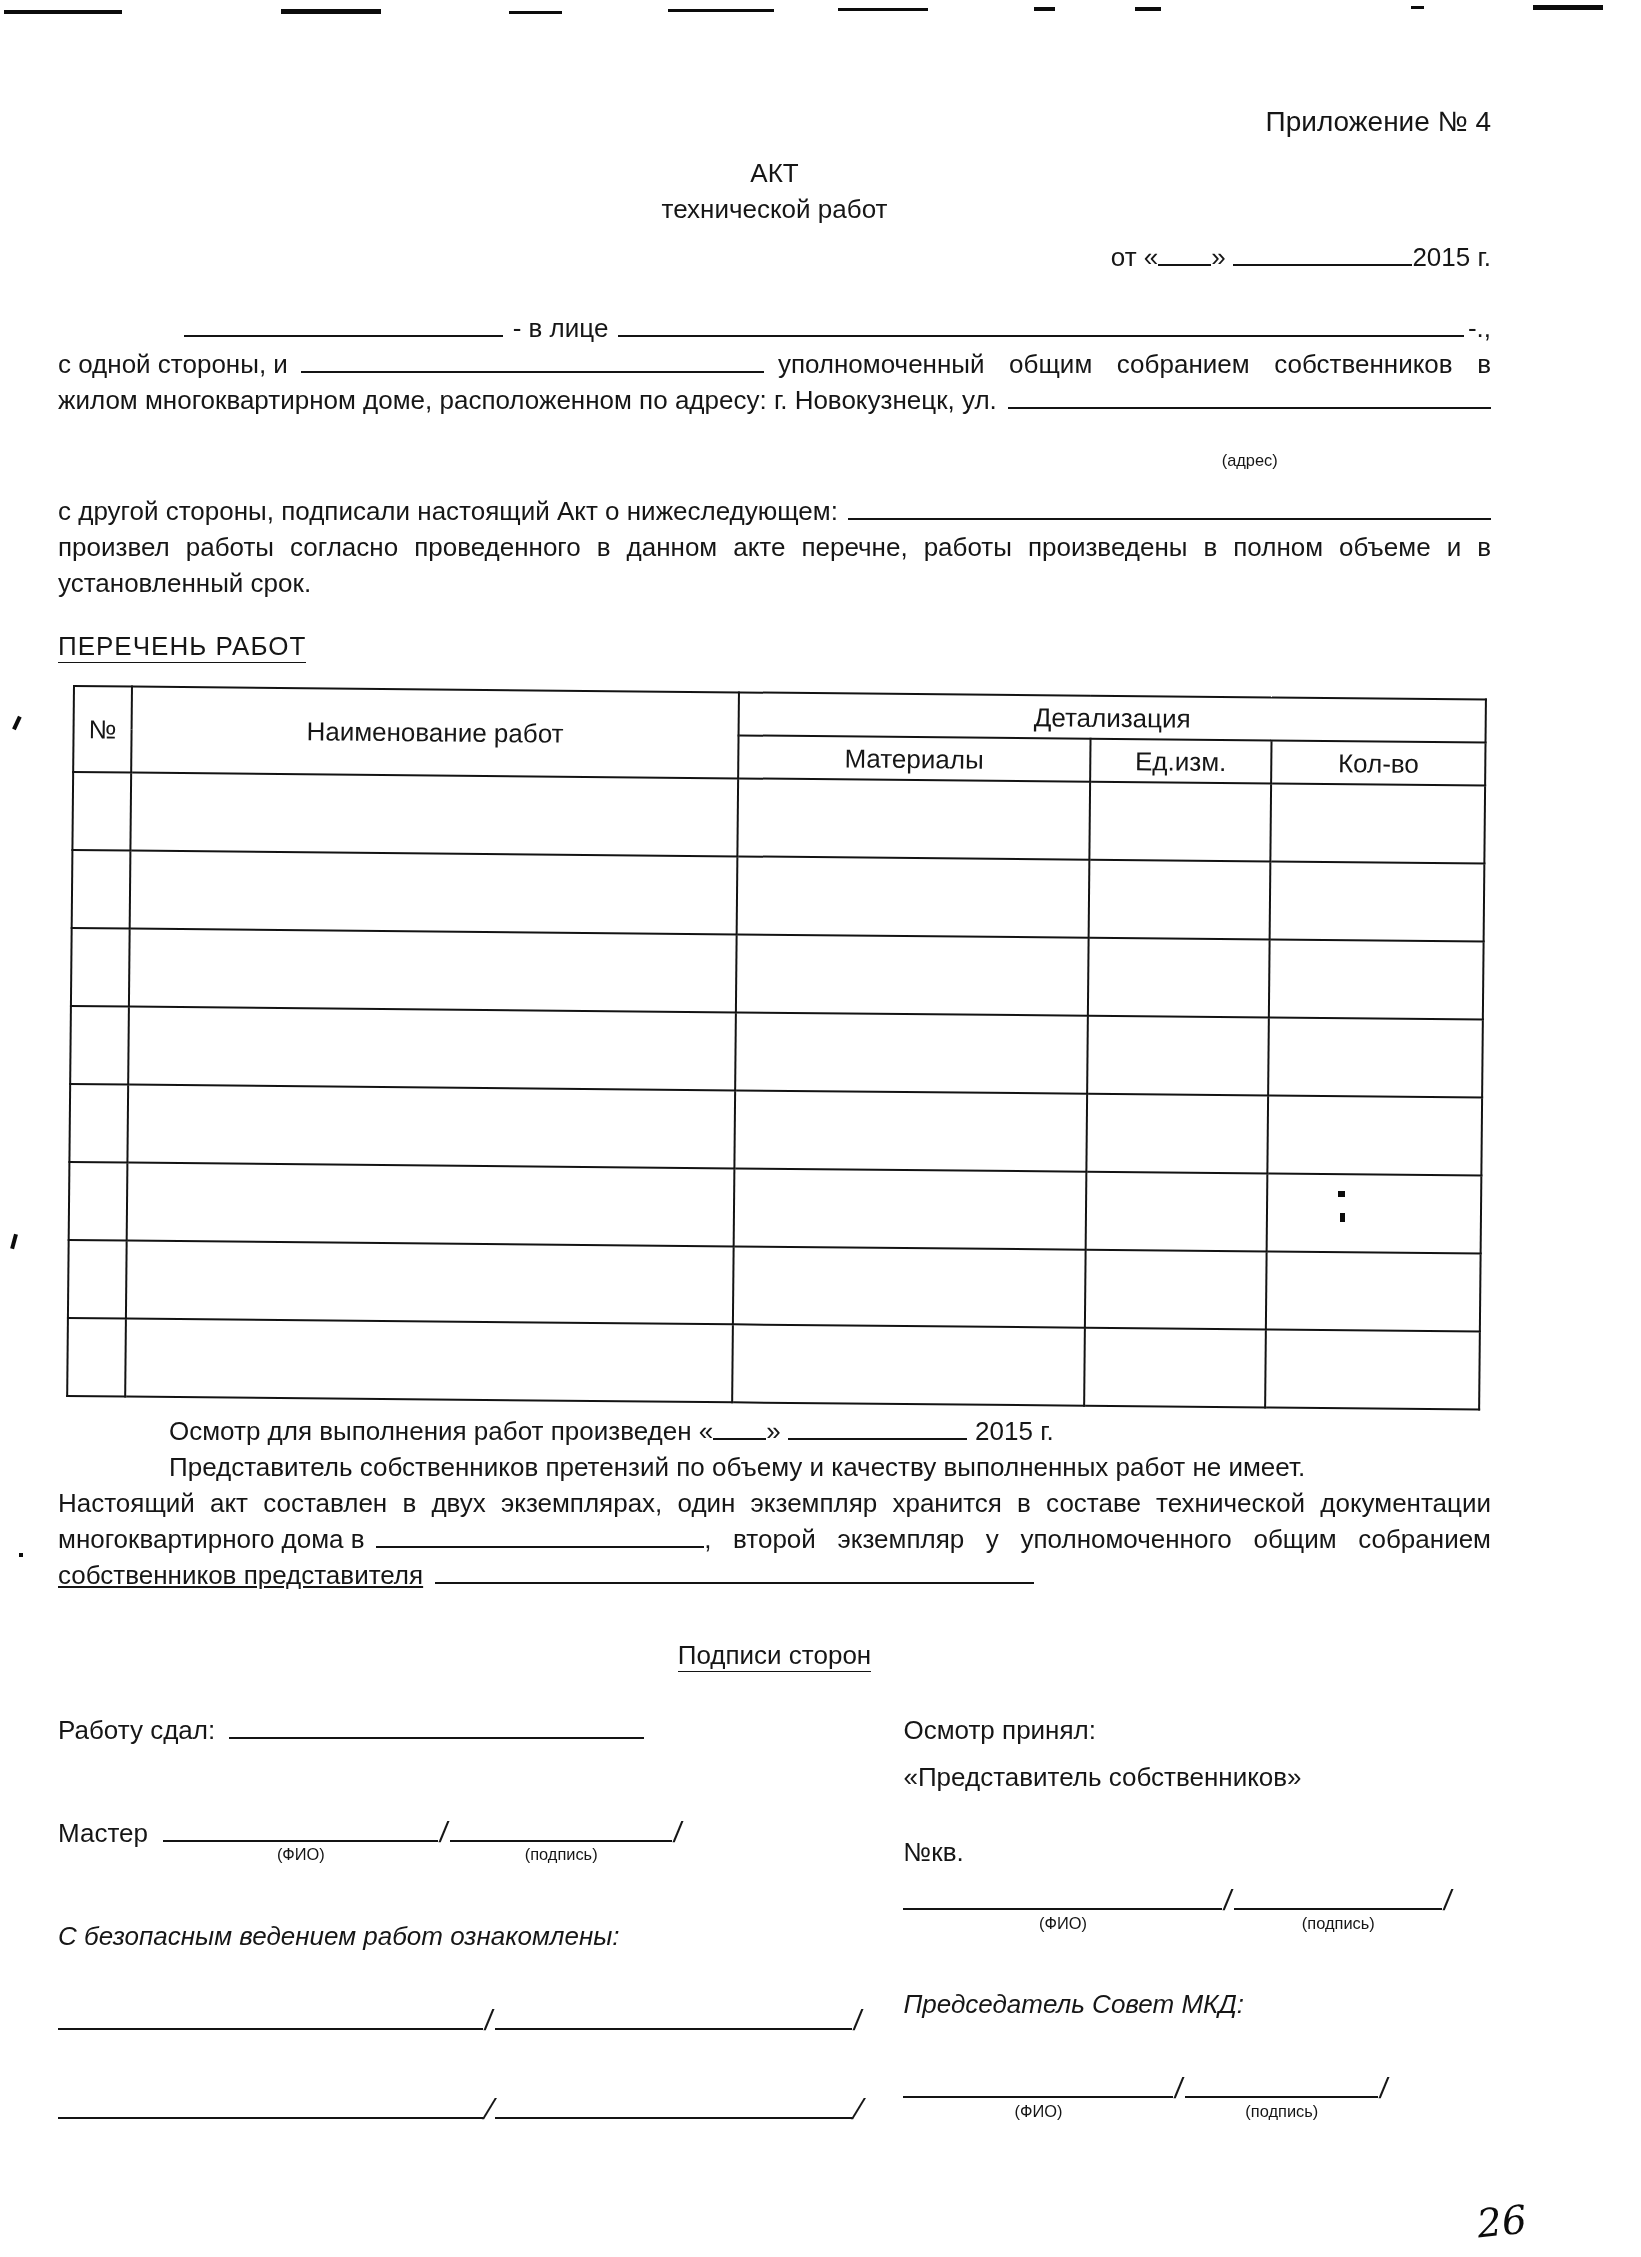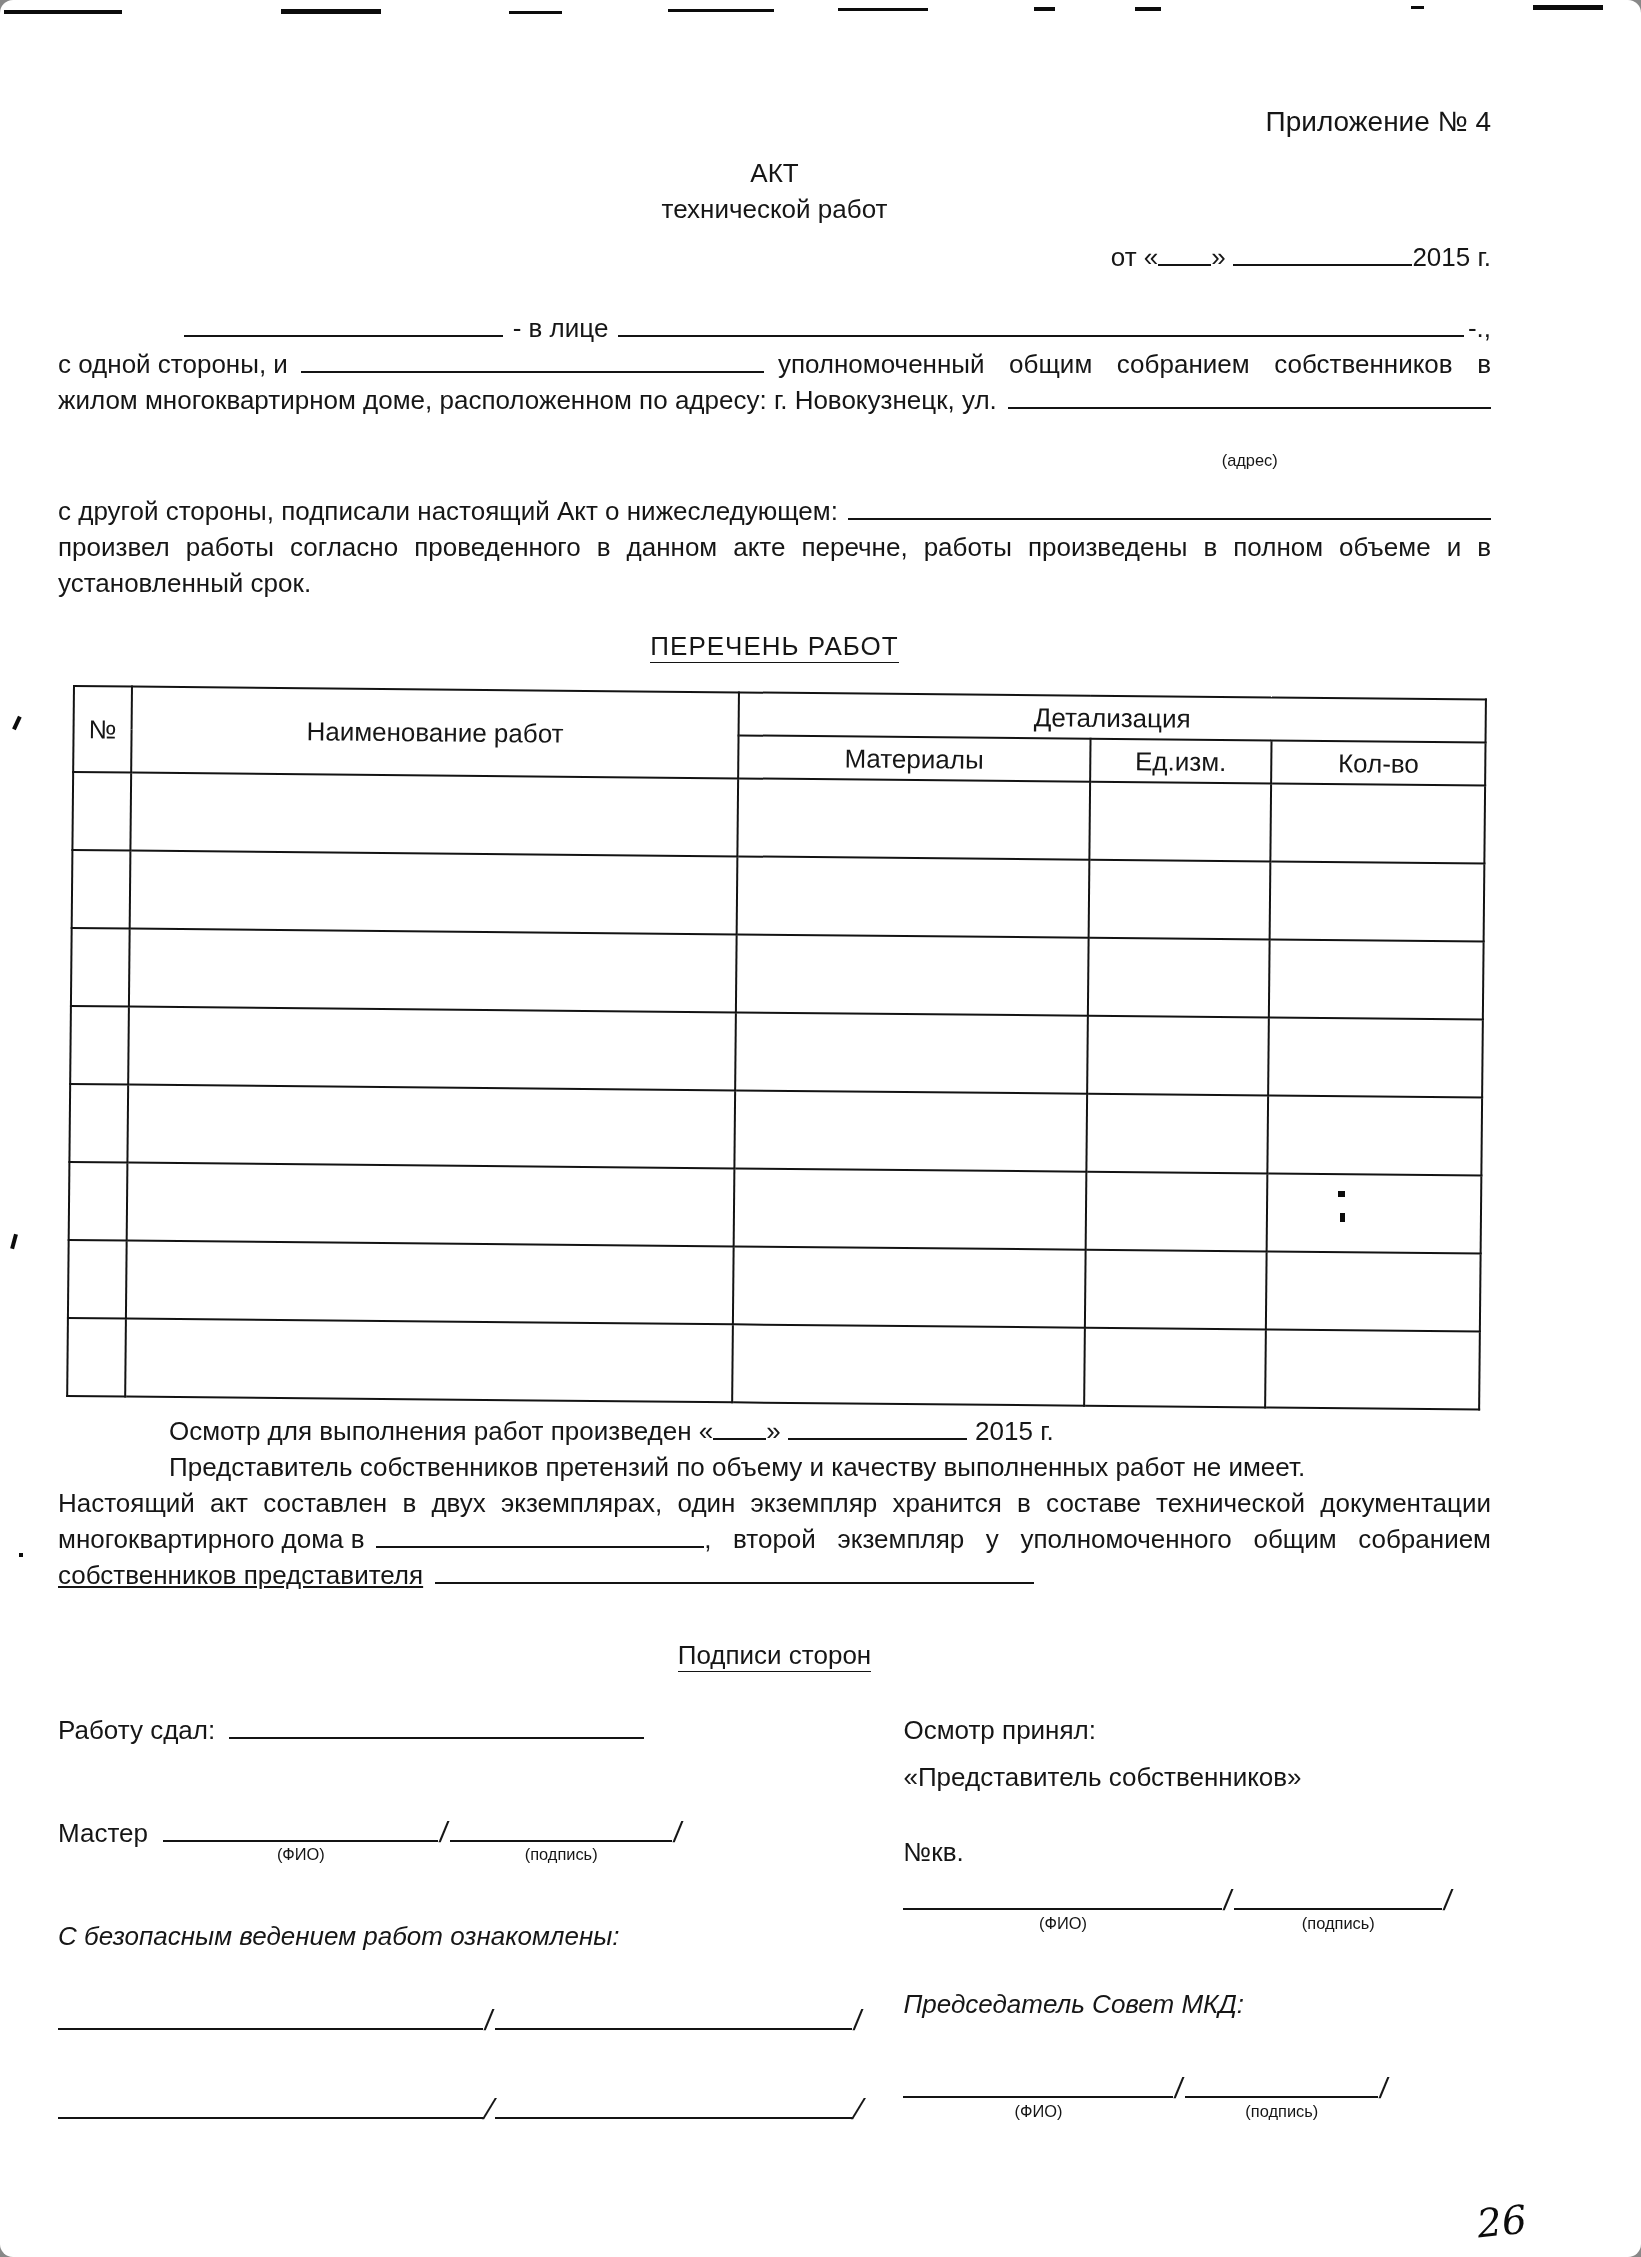--- a/index.html
+++ b/index.html
@@ -7,21 +7,20 @@
   .page {
     position:relative;
     width:1641px; height:2257px;
     margin:0 auto;
     background:#ffffff;
     color:#161616;
     font-family:"Liberation Sans", sans-serif;
     font-size:26px;
     line-height:36px;
     overflow:hidden;
-    border-radius:13px;
   }
   .content { padding:0 150px 0 58px; }
 
   
   .artifact { position:absolute; background:#0c0c0c; }
   .hand-number {
     position:absolute; right:114px; bottom:17.4px;
     font-family:"DejaVu Serif", serif; font-style:italic;
     font-size:39px; transform:rotate(-6deg); color:#0c0c0c;
   }
@@ -45,21 +44,21 @@
   .doc-subtitle { text-align:center; }
   .date-line { margin-top:11.6px; display:flex; justify-content:flex-end; align-items:baseline; }
 
   
   .intro { margin-top:35px; }
   .addr-wrap { position:relative; flex:1 1 auto; margin-left:11.6px; display:flex; flex-direction:column;gap:40px; }
   .addr-label { text-align:center; margin-top:1.9px; }
   .para2 { margin-top:23px; }
 
   
-  .section-title { margin-top:27px; text-align:center; letter-spacing:1px; }
+  .section-title { margin-top:27px; letter-spacing:1px; }
   table.works {
     margin:21px 0 0 14.5px;
     width:1414px;
     border-collapse:collapse;
     transform:rotate(0.55deg);
     transform-origin:0 0;
   }
   table.works th, table.works td { border:2.4px solid #131313; font-weight:normal; font-size:26px; }
   table.works { border:2.9px solid #131313; }
   table.works thead th { height:43px; text-align:center; vertical-align:middle; }

